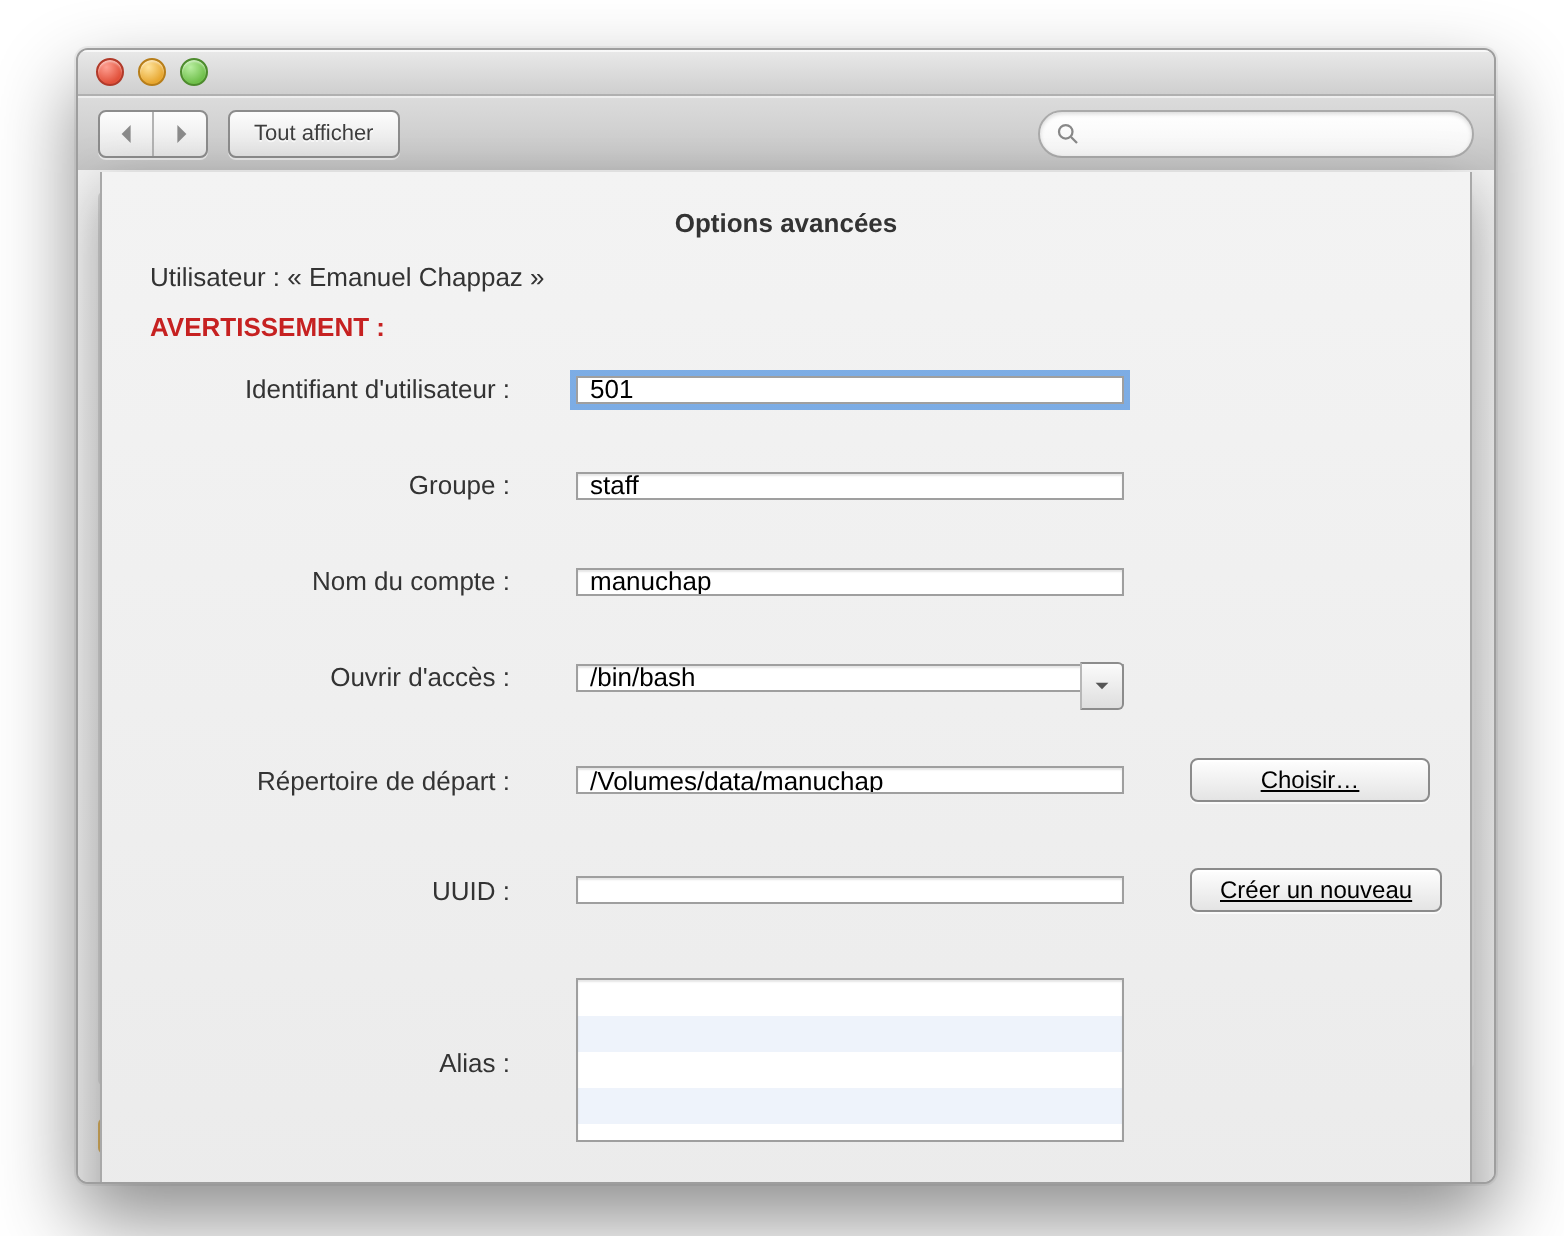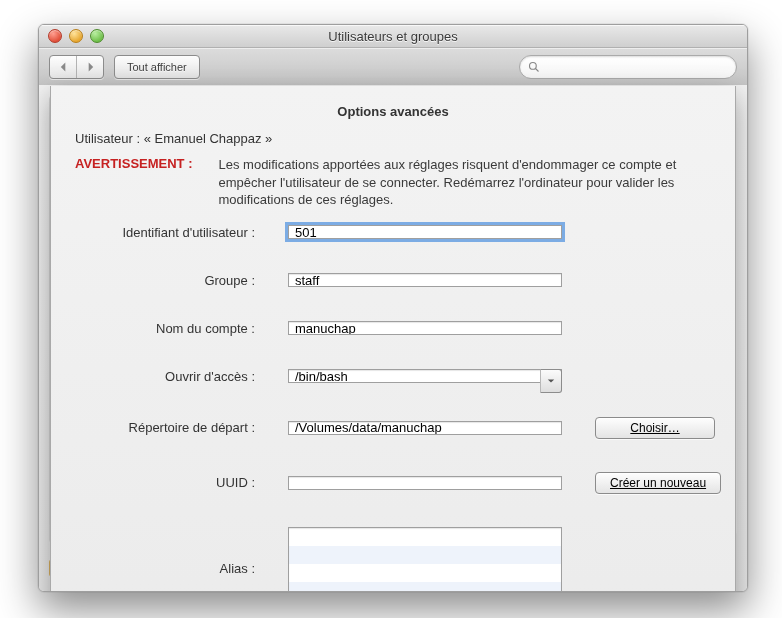--- a/index.html
+++ b/index.html
@@ -243,21 +243,20 @@
 <body>
 
 <div class="window">
 
   <div class="titlebar">
     <div class="traffic">
       <div class="tl-btn tl-close"></div>
       <div class="tl-btn tl-minimize"></div>
       <div class="tl-btn tl-zoom"></div>
     </div>
-    <div class="title-text">Utilisateurs et groupes</div>
   </div>
 
   <div class="toolbar">
     <div class="segmented">
       <div class="seg-btn">
         <svg viewBox="0 0 10 10">
             <path d="M7 0 L2 5 L7 10 Z"></path>
           </svg>
       </div>
       <div class="seg-btn">
@@ -318,21 +317,20 @@
       <span>Pour empêcher les modifications, cliquez ici.</span>
     </div>
   </div>
 
   <div class="sheet">
     <h2>Options avancées</h2>
     <div class="user-line">Utilisateur : « Emanuel Chappaz »</div>
 
     <div class="warning-row">
       <div class="warn-label">AVERTISSEMENT :</div>
-      <div class="warn-text">Les modifications apportées aux réglages risquent d'endommager ce compte et empêcher l'utilisateur de se connecter. Redémarrez l'ordinateur pour valider les modifications de ces réglages.</div>
     </div>
 
     <div class="form">
 
       <label>Identifiant d'utilisateur :</label>
       <input class="field focused" value="501" style="">
       <div></div>
 
       <label>Groupe :</label>
       <input class="field" value="staff" style="">

